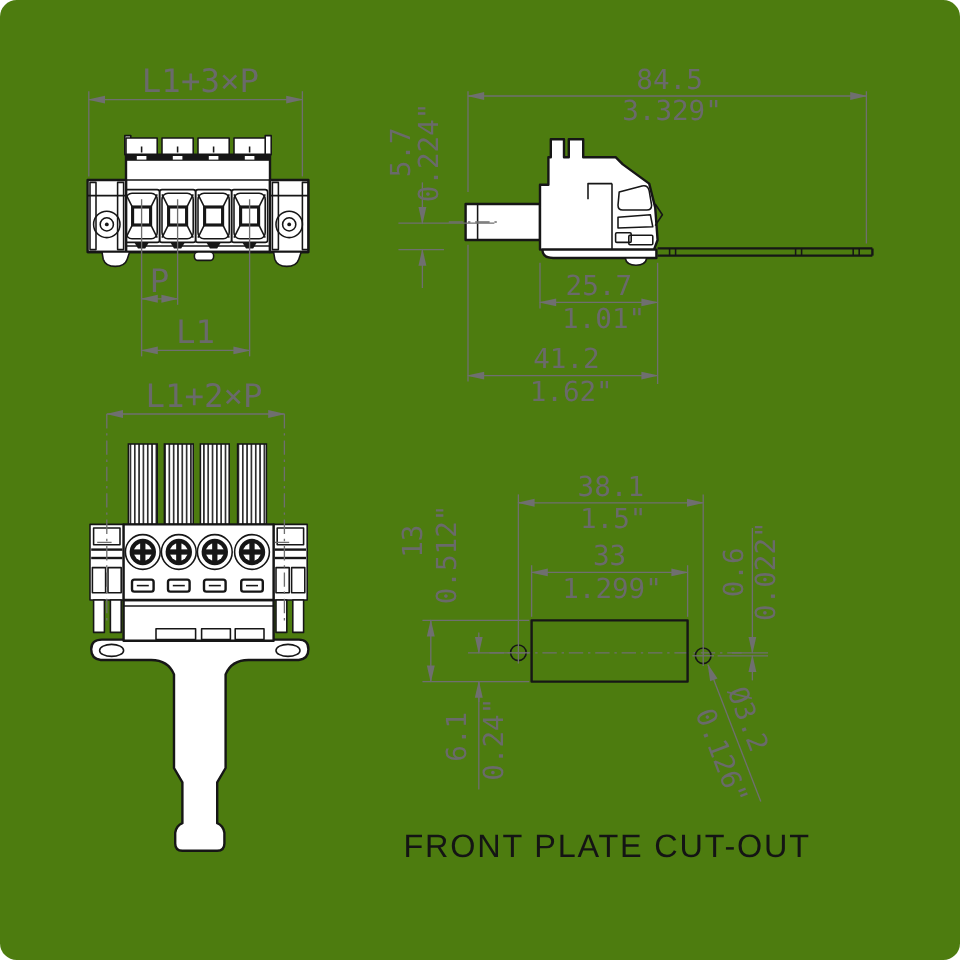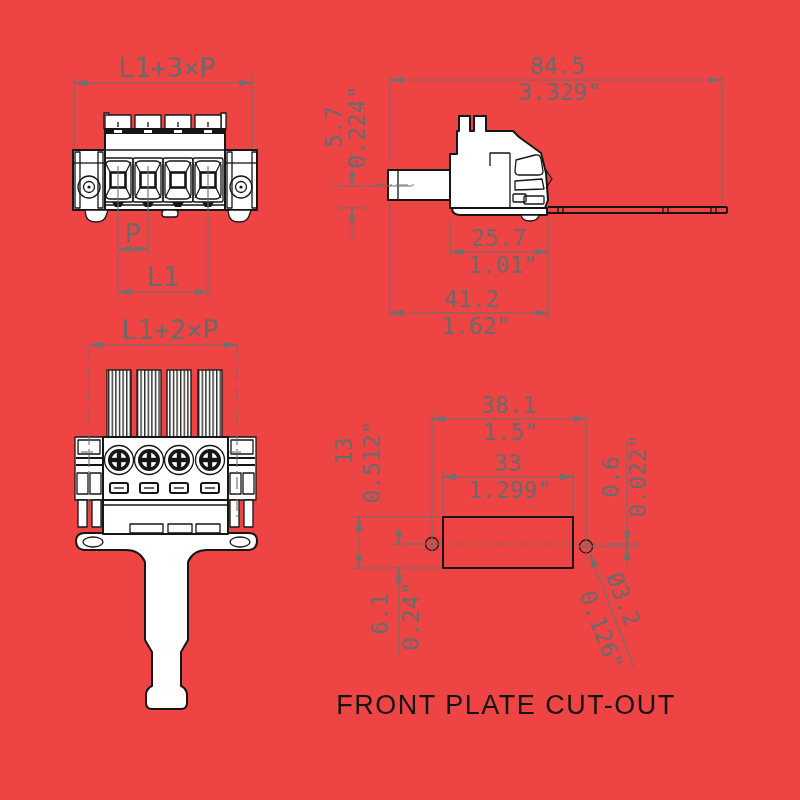--- a/index.html
+++ b/index.html
@@ -1,16 +1,16 @@
 <!DOCTYPE html>
 <html><head>
 <meta charset="utf-8">
 <style>
   html,body{margin:0;padding:0;background:#ffffff;}
-  .stage{position:relative;width:800px;height:800px;background:#ef4444;overflow:hidden;}
+  .stage{position:relative;width:800px;height:800px;background:#4d7c0f;overflow:hidden;border-radius:14px;}
   svg{position:absolute;left:0;top:0;}
   
   .g2{stroke:#161616;stroke-width:2;fill:none;stroke-linejoin:round;}
   .g2f{stroke:#161616;stroke-width:2;fill:#ffffff;stroke-linejoin:round;}
   .g1{stroke:#161616;stroke-width:1.3;fill:none;stroke-linejoin:round;}
   .g1f{stroke:#161616;stroke-width:1.3;fill:#ffffff;stroke-linejoin:round;}
   .gth{stroke:#161616;stroke-width:2.6;fill:none;}
   .gf{fill:#161616;stroke:none;}
   .wf{fill:#ffffff;stroke:none;}
   

